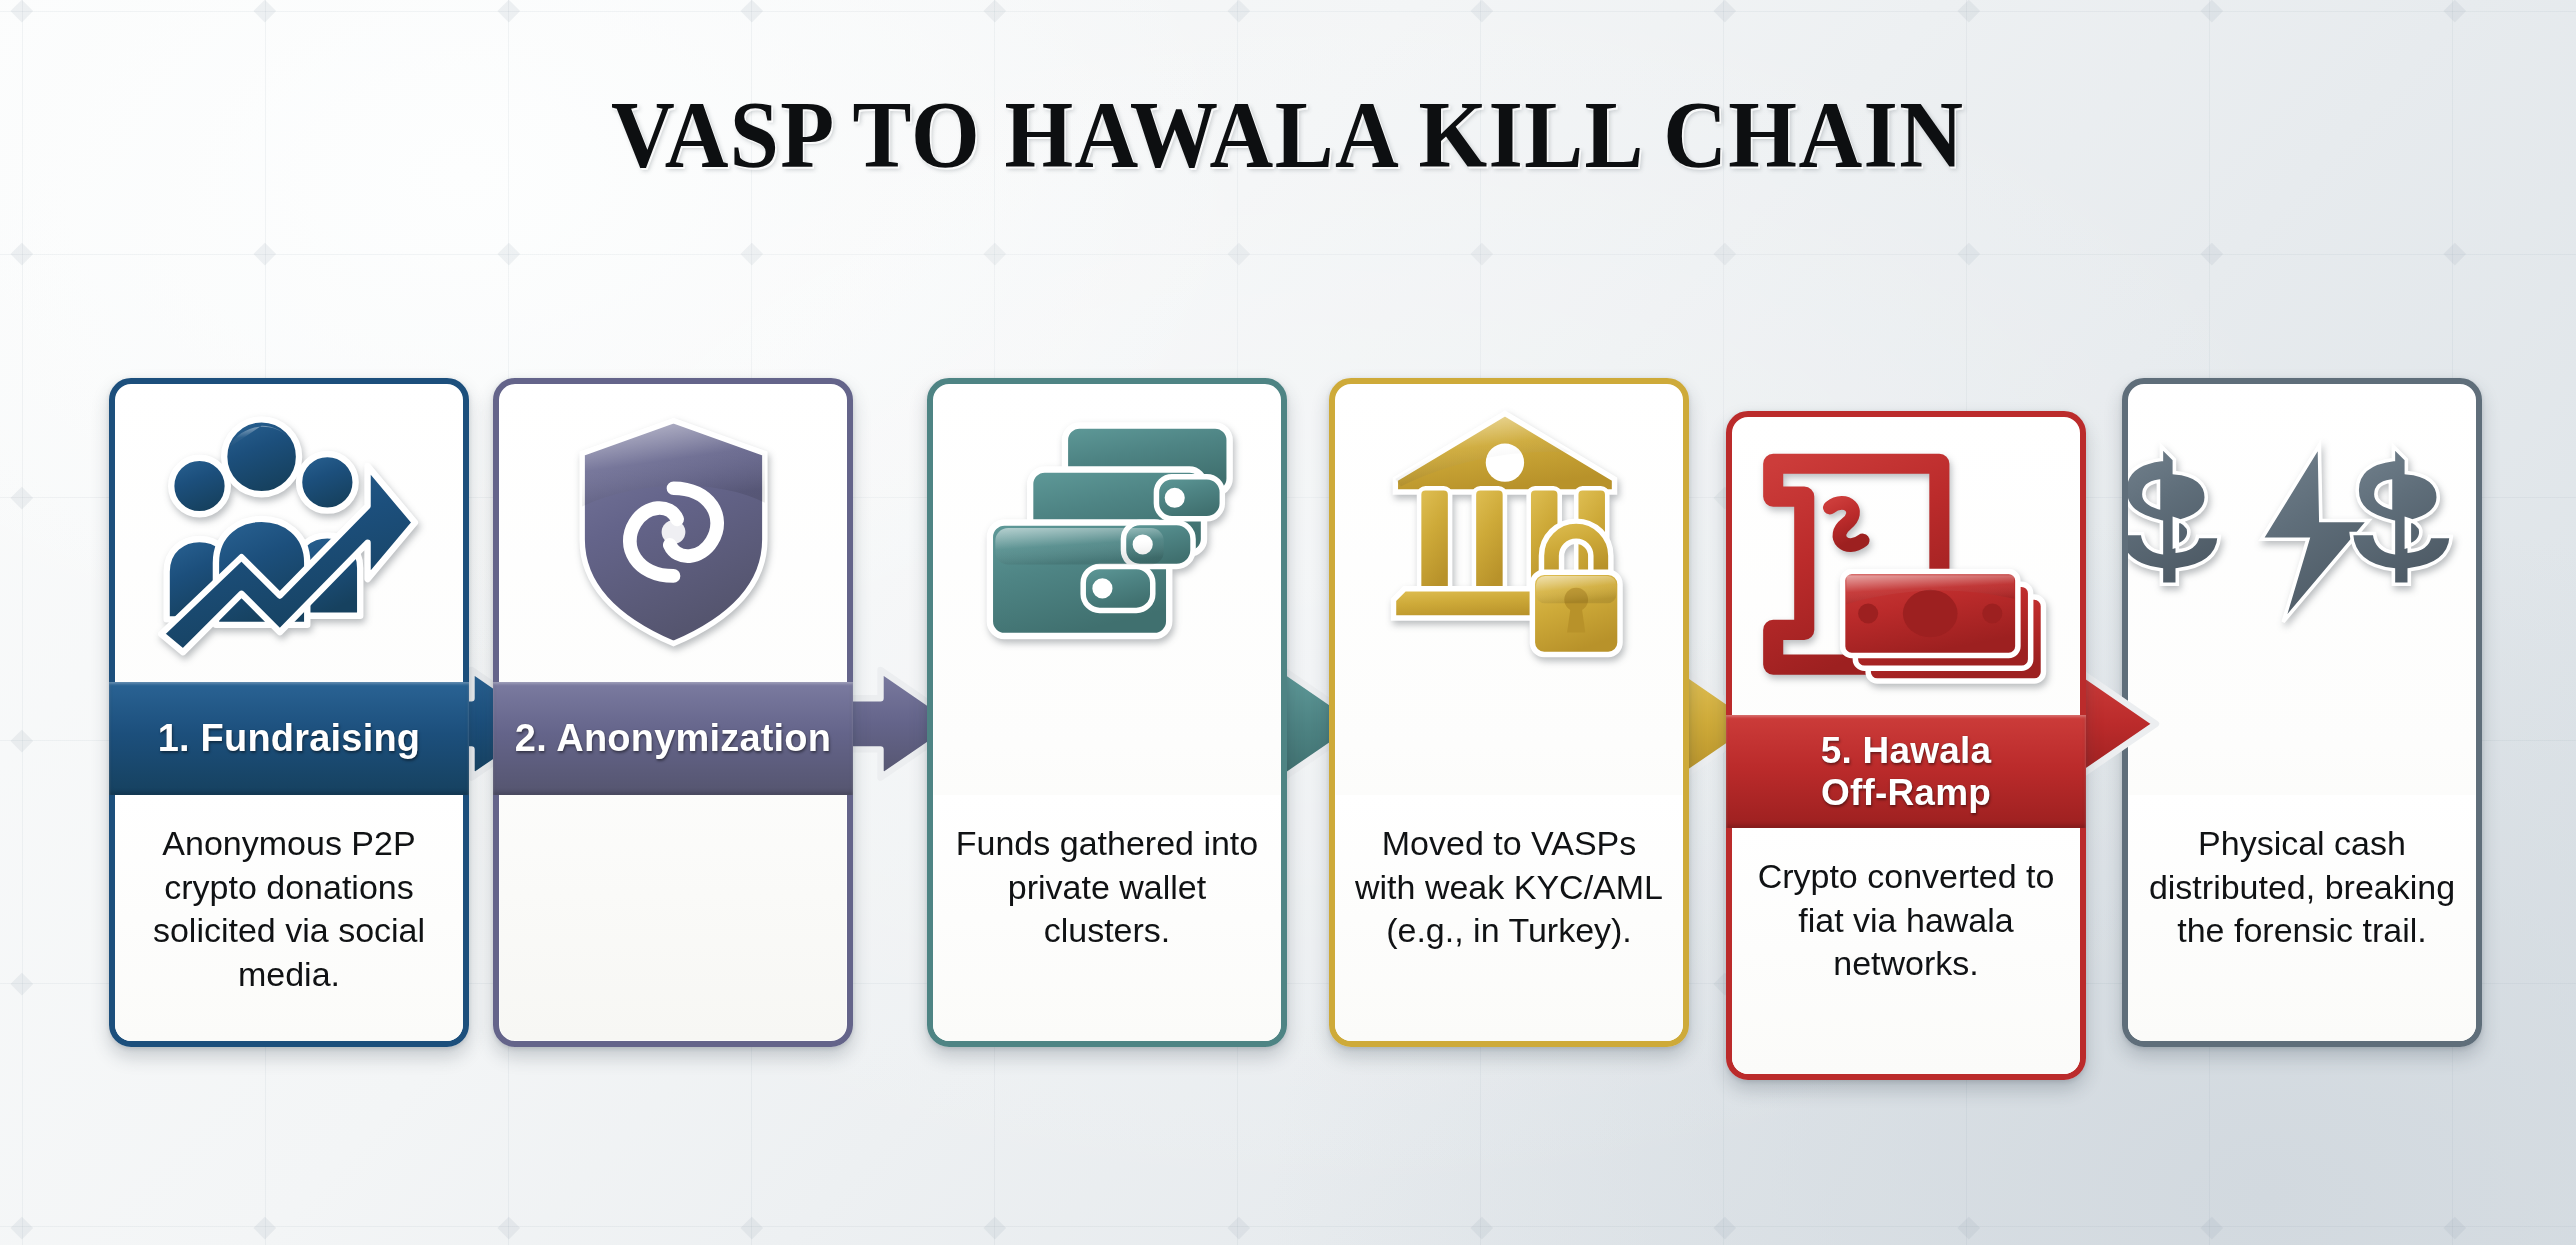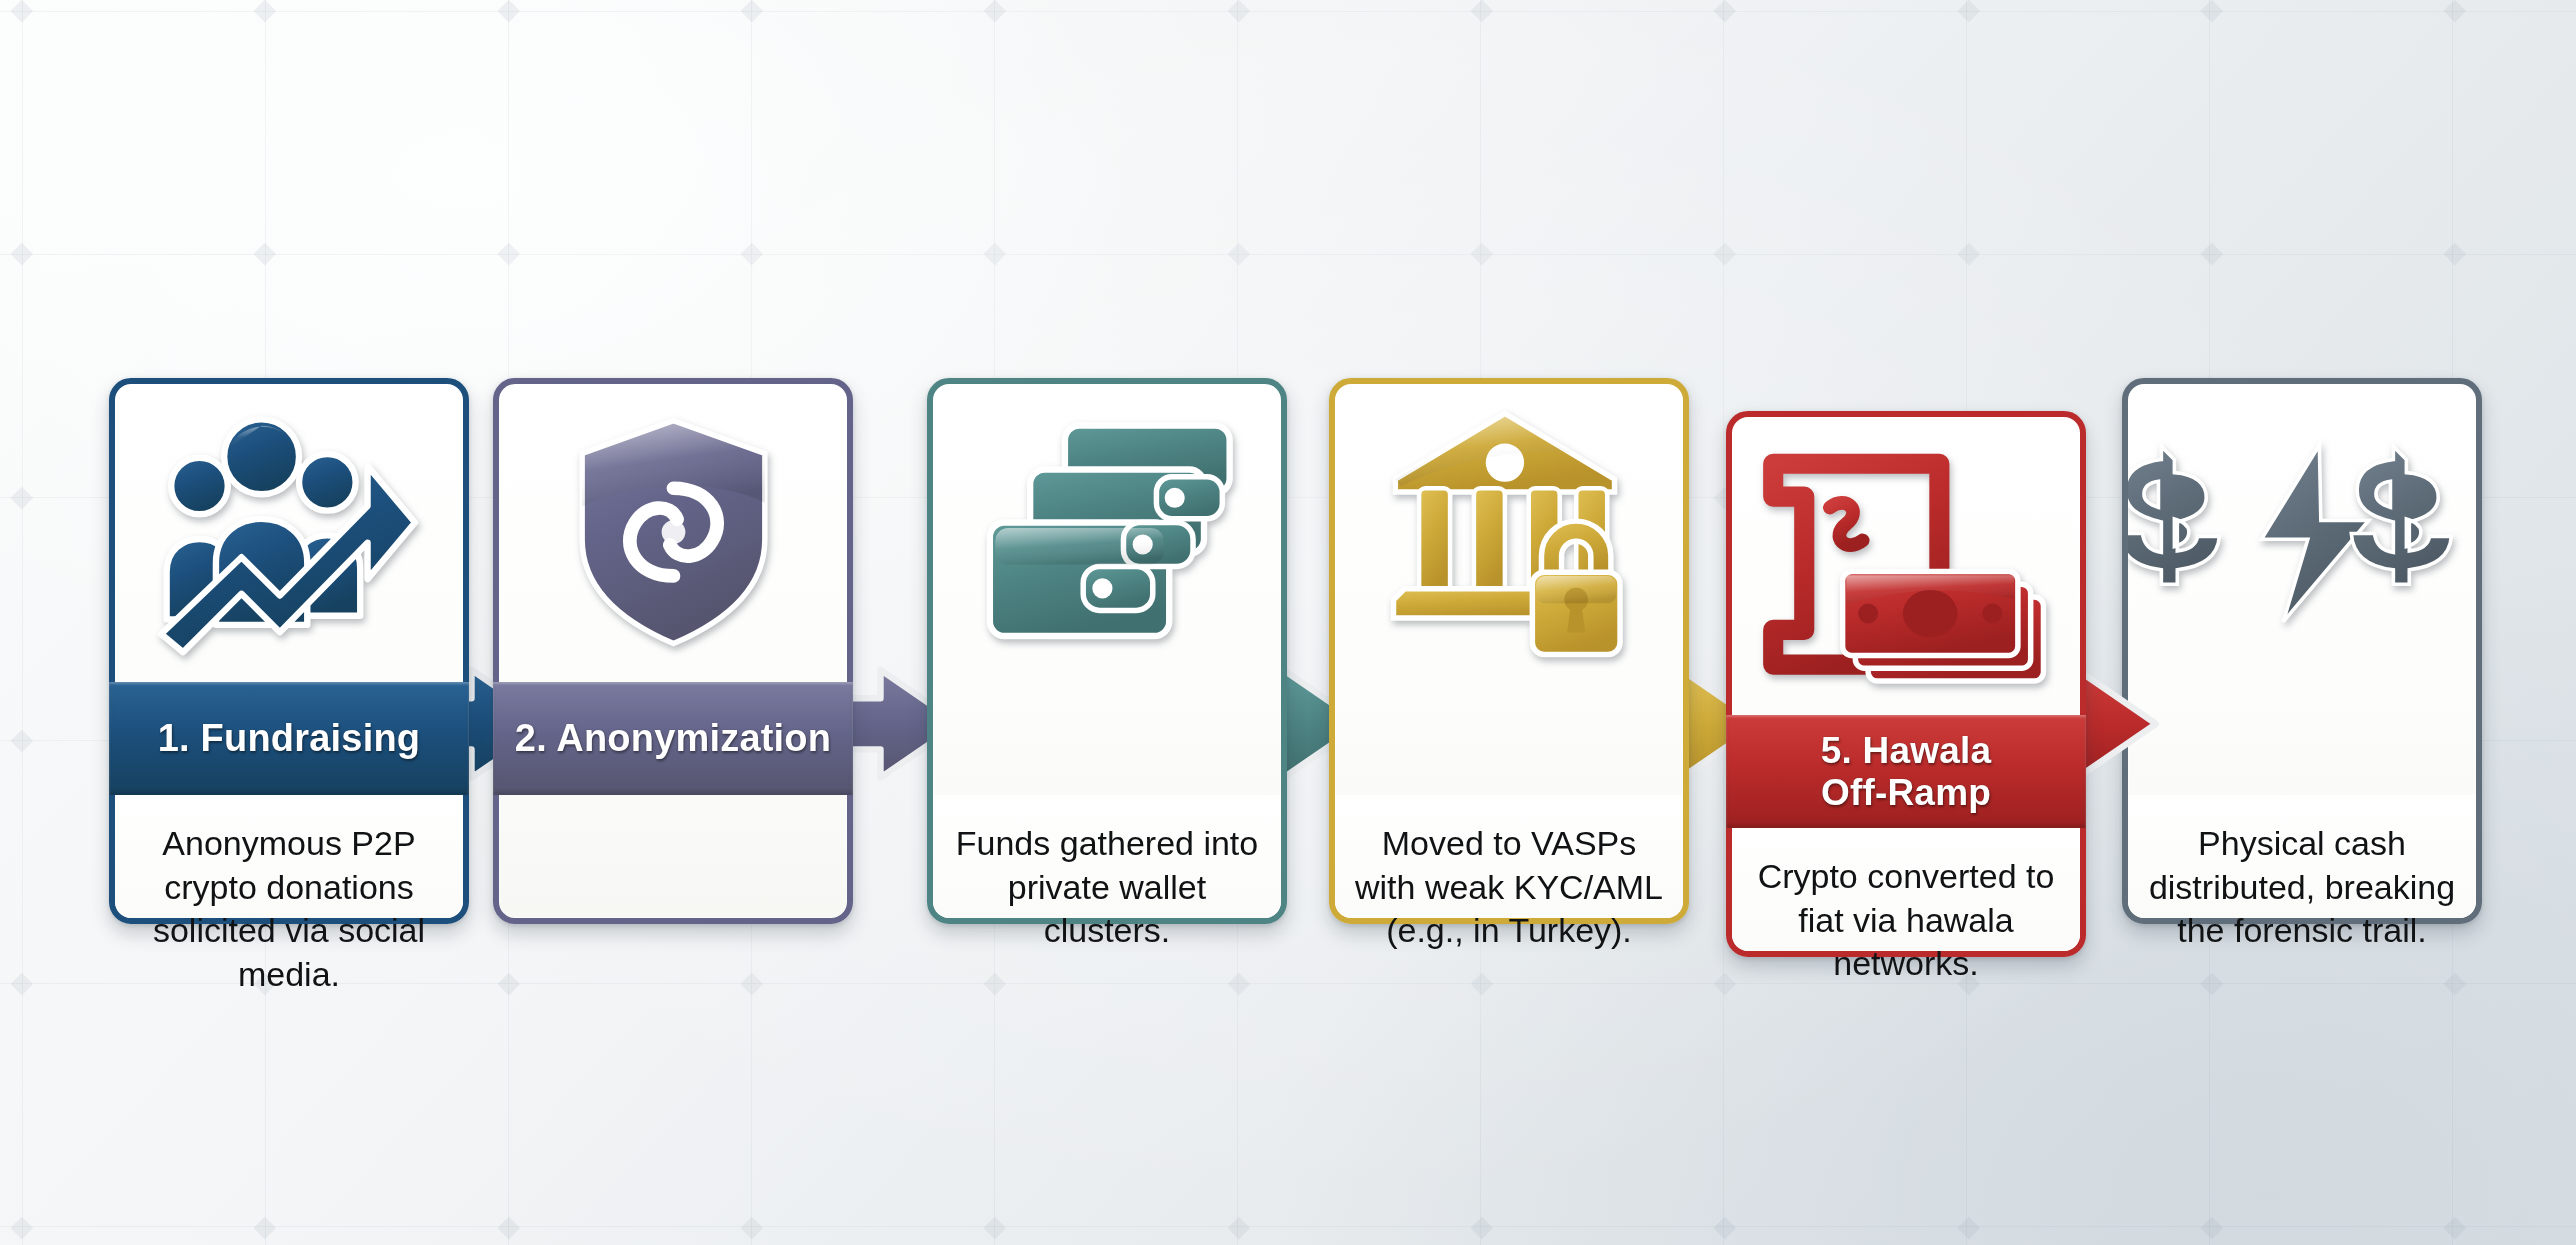--- a/index.html
+++ b/index.html
@@ -83,21 +83,21 @@
     top: 378px;
     left: 0;
     width: 2576px;
     height: 659px;
   }
 
   .card {
     position: absolute;
     top: 0;
     width: 360px;
-    height: 546px;
+    height: 669px;
     border-radius: 22px;
     background: linear-gradient(180deg, #ffffff 0%, #fdfdfc 55%, #f7f7f4 100%);
     border: 6.4px solid var(--c);
     box-sizing: border-box;
     box-shadow:
       0 9.1px 18.3px rgba(40,55,70,0.22),
       0 1.8px 4.6px rgba(40,55,70,0.14),
       inset 0 0 0 0.9px rgba(255,255,255,0.6);
     overflow: visible;
     z-index: 2;
@@ -238,20 +238,23 @@
       <div class="grid-node" style="left: 2212px; top: 1228px;"></div>
       <div class="grid-node" style="left: 2455px; top: 11px;"></div>
       <div class="grid-node" style="left: 2455px; top: 254px;"></div>
       <div class="grid-node" style="left: 2455px; top: 498px;"></div>
       <div class="grid-node" style="left: 2455px; top: 741px;"></div>
       <div class="grid-node" style="left: 2455px; top: 984px;"></div>
       <div class="grid-node" style="left: 2455px; top: 1228px;"></div>
     </div>
   <div id="vignette"></div>
 
+  <div id="title-wrap">
+    <div id="title">VASP TO HAWALA KILL CHAIN</div>
+  </div>
 
   <div id="cards">
       <div class="card" style="--c: #1c4f7c; --cl: #2a6394; --cd: #16415f; left: 109px; z-index: 10;">
         <div class="card-icon">
           <svg width="274" height="249" viewBox="0 0 300 272" xmlns="http://www.w3.org/2000/svg">
        <defs>
          <linearGradient id="g-people-growth-arrow-icon" x1="0" y1="0" x2="0.4" y2="1">
            <stop offset="0%" stop-color="#2a6394"></stop>
            <stop offset="48%" stop-color="#1c4f7c"></stop>
            <stop offset="100%" stop-color="#16415f"></stop>

